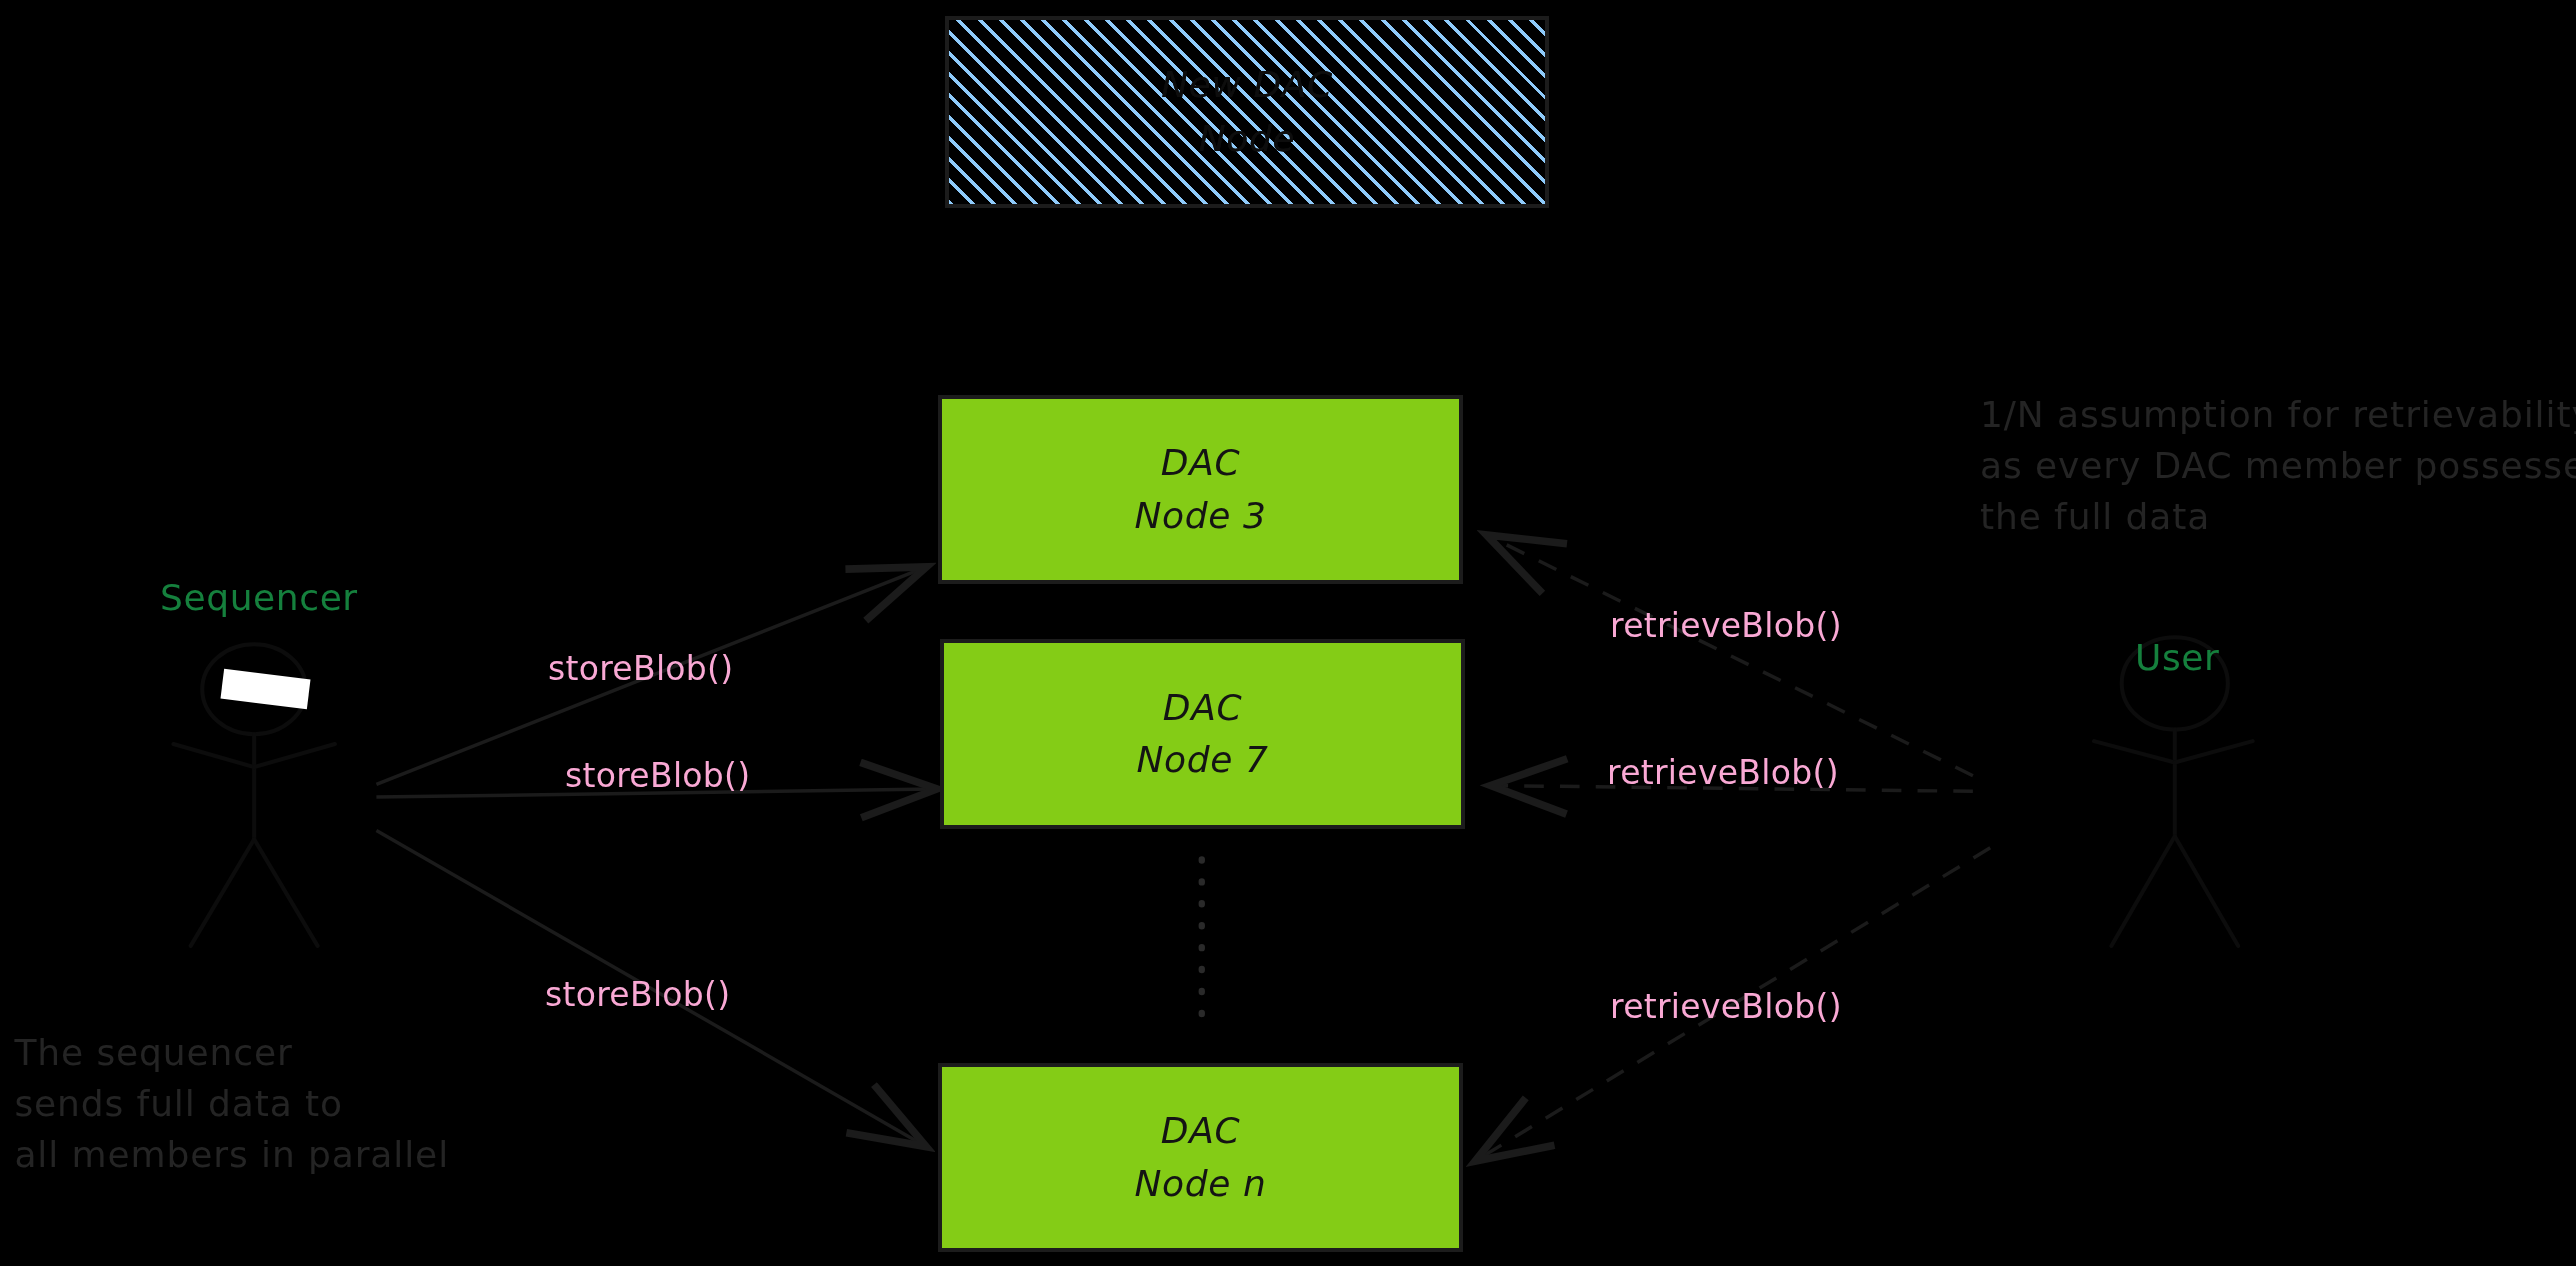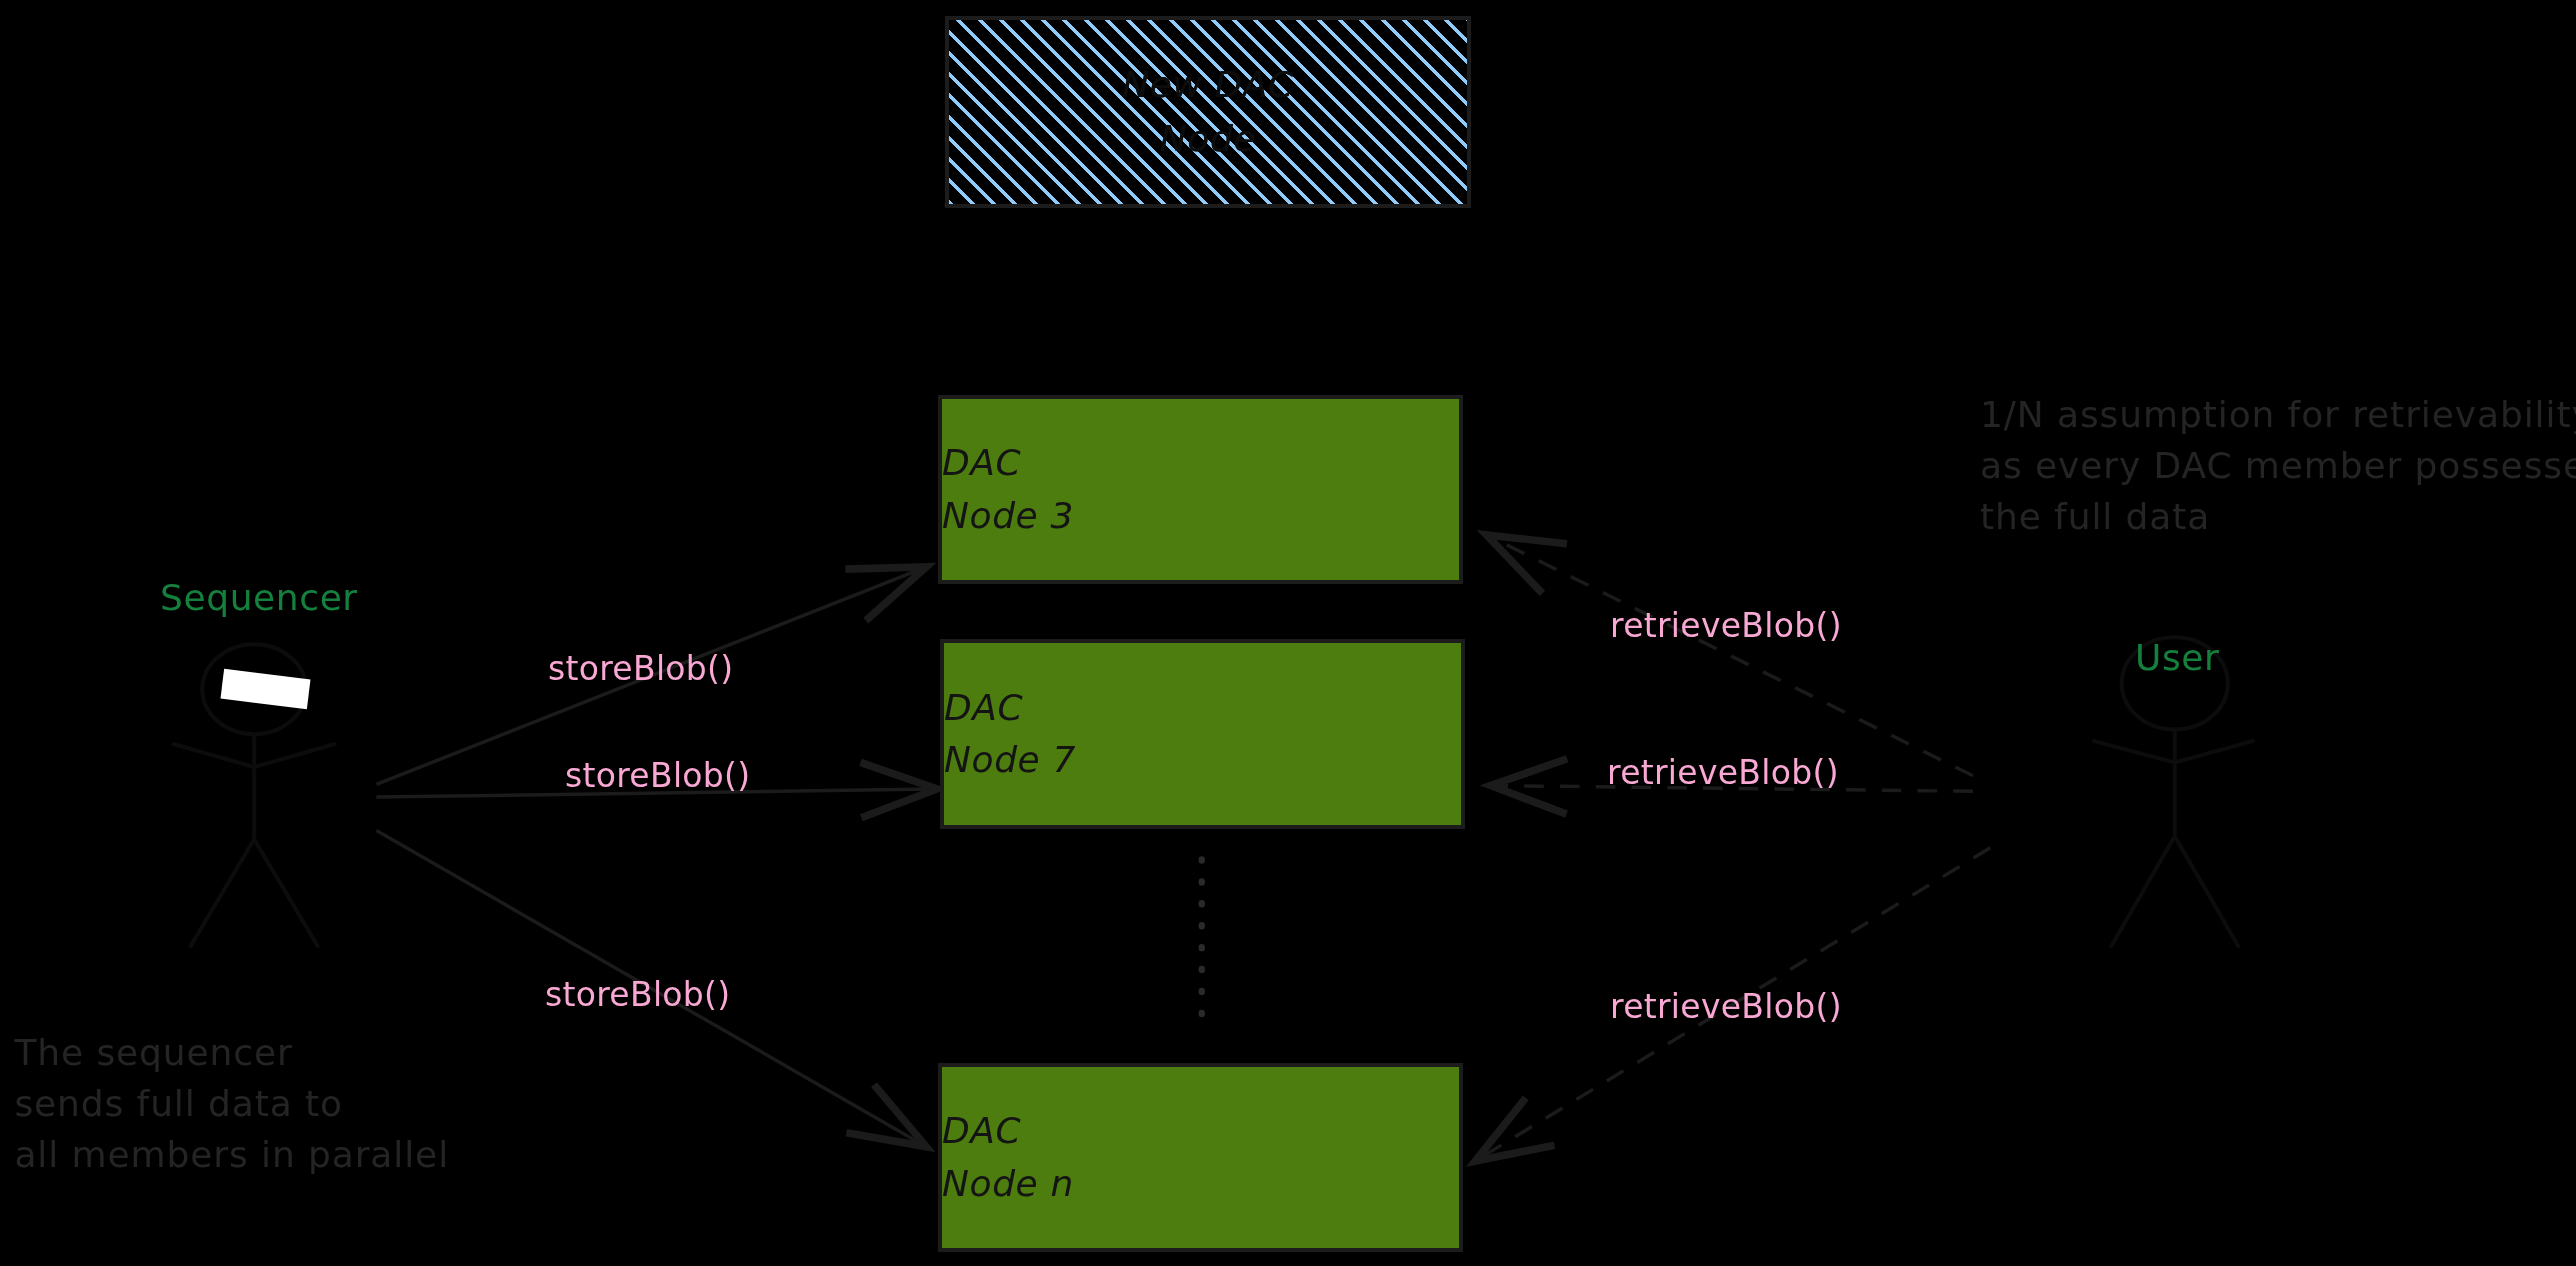--- a/index.html
+++ b/index.html
@@ -47,26 +47,26 @@
     color: #15803d;
     font-family: "DejaVu Sans", sans-serif;
     font-size: 36px;
     letter-spacing: 0.6px;
     white-space: nowrap;
   }
 
   
   .node-box {
     position: absolute;
-    background: #4d7c0f;
+    background: #84cc16;
     border: 4px solid #1c1c1c;
     box-sizing: border-box;
     display: flex;
     flex-direction: column;
-    align-items: flex-start;
+    align-items: center;
     justify-content: center;
   }
   .node-box .line {
     color: #141414;
     font-family: "DejaVu Sans", sans-serif;
     font-size: 36px;
     letter-spacing: 0.6px;
     font-style: italic;
     line-height: 1.45;
   }
@@ -141,21 +141,21 @@
     <line x1="652" y1="1382" x2="1618" y2="1368" stroke="#1b1b1b" stroke-width="6" marker-end="url(#arrowSolid)"></line>
     <line x1="652" y1="1440" x2="1600" y2="1985" stroke="#1b1b1b" stroke-width="6" marker-end="url(#arrowSolid)"></line>
 
     <line x1="3420" y1="1345" x2="2582" y2="930" stroke="#1b1b1b" stroke-width="6" stroke-dasharray="34 28" marker-end="url(#arrowDash)"></line>
     <line x1="3420" y1="1372" x2="2590" y2="1362" stroke="#1b1b1b" stroke-width="6" stroke-dasharray="34 28" marker-end="url(#arrowDash)"></line>
     <line x1="3450" y1="1470" x2="2562" y2="2010" stroke="#1b1b1b" stroke-width="6" stroke-dasharray="34 28" marker-end="url(#arrowDash)"></line>
 
     <line x1="2083" y1="1490" x2="2083" y2="1790" stroke="#2a2a2a" stroke-width="11" stroke-linecap="round" stroke-dasharray="2 36"></line>
   </svg>
 
-  <div class="hatch-box" style="left:945px; top:15.6px; width:526px; height:192px;">
+  <div class="hatch-box" style="left:945px; top:15.6px; width:604px; height:192px;">
     <div class="line">New DAC</div>
     <div class="line">Node</div>
   </div>
 
   <div class="node-box" style="left:938px; top:395px; width:525px; height:189px;">
     <div class="line">DAC</div>
     <div class="line">Node 3</div>
   </div>
 
   <div class="node-box" style="left:940px; top:639px; width:525px; height:190px;">

